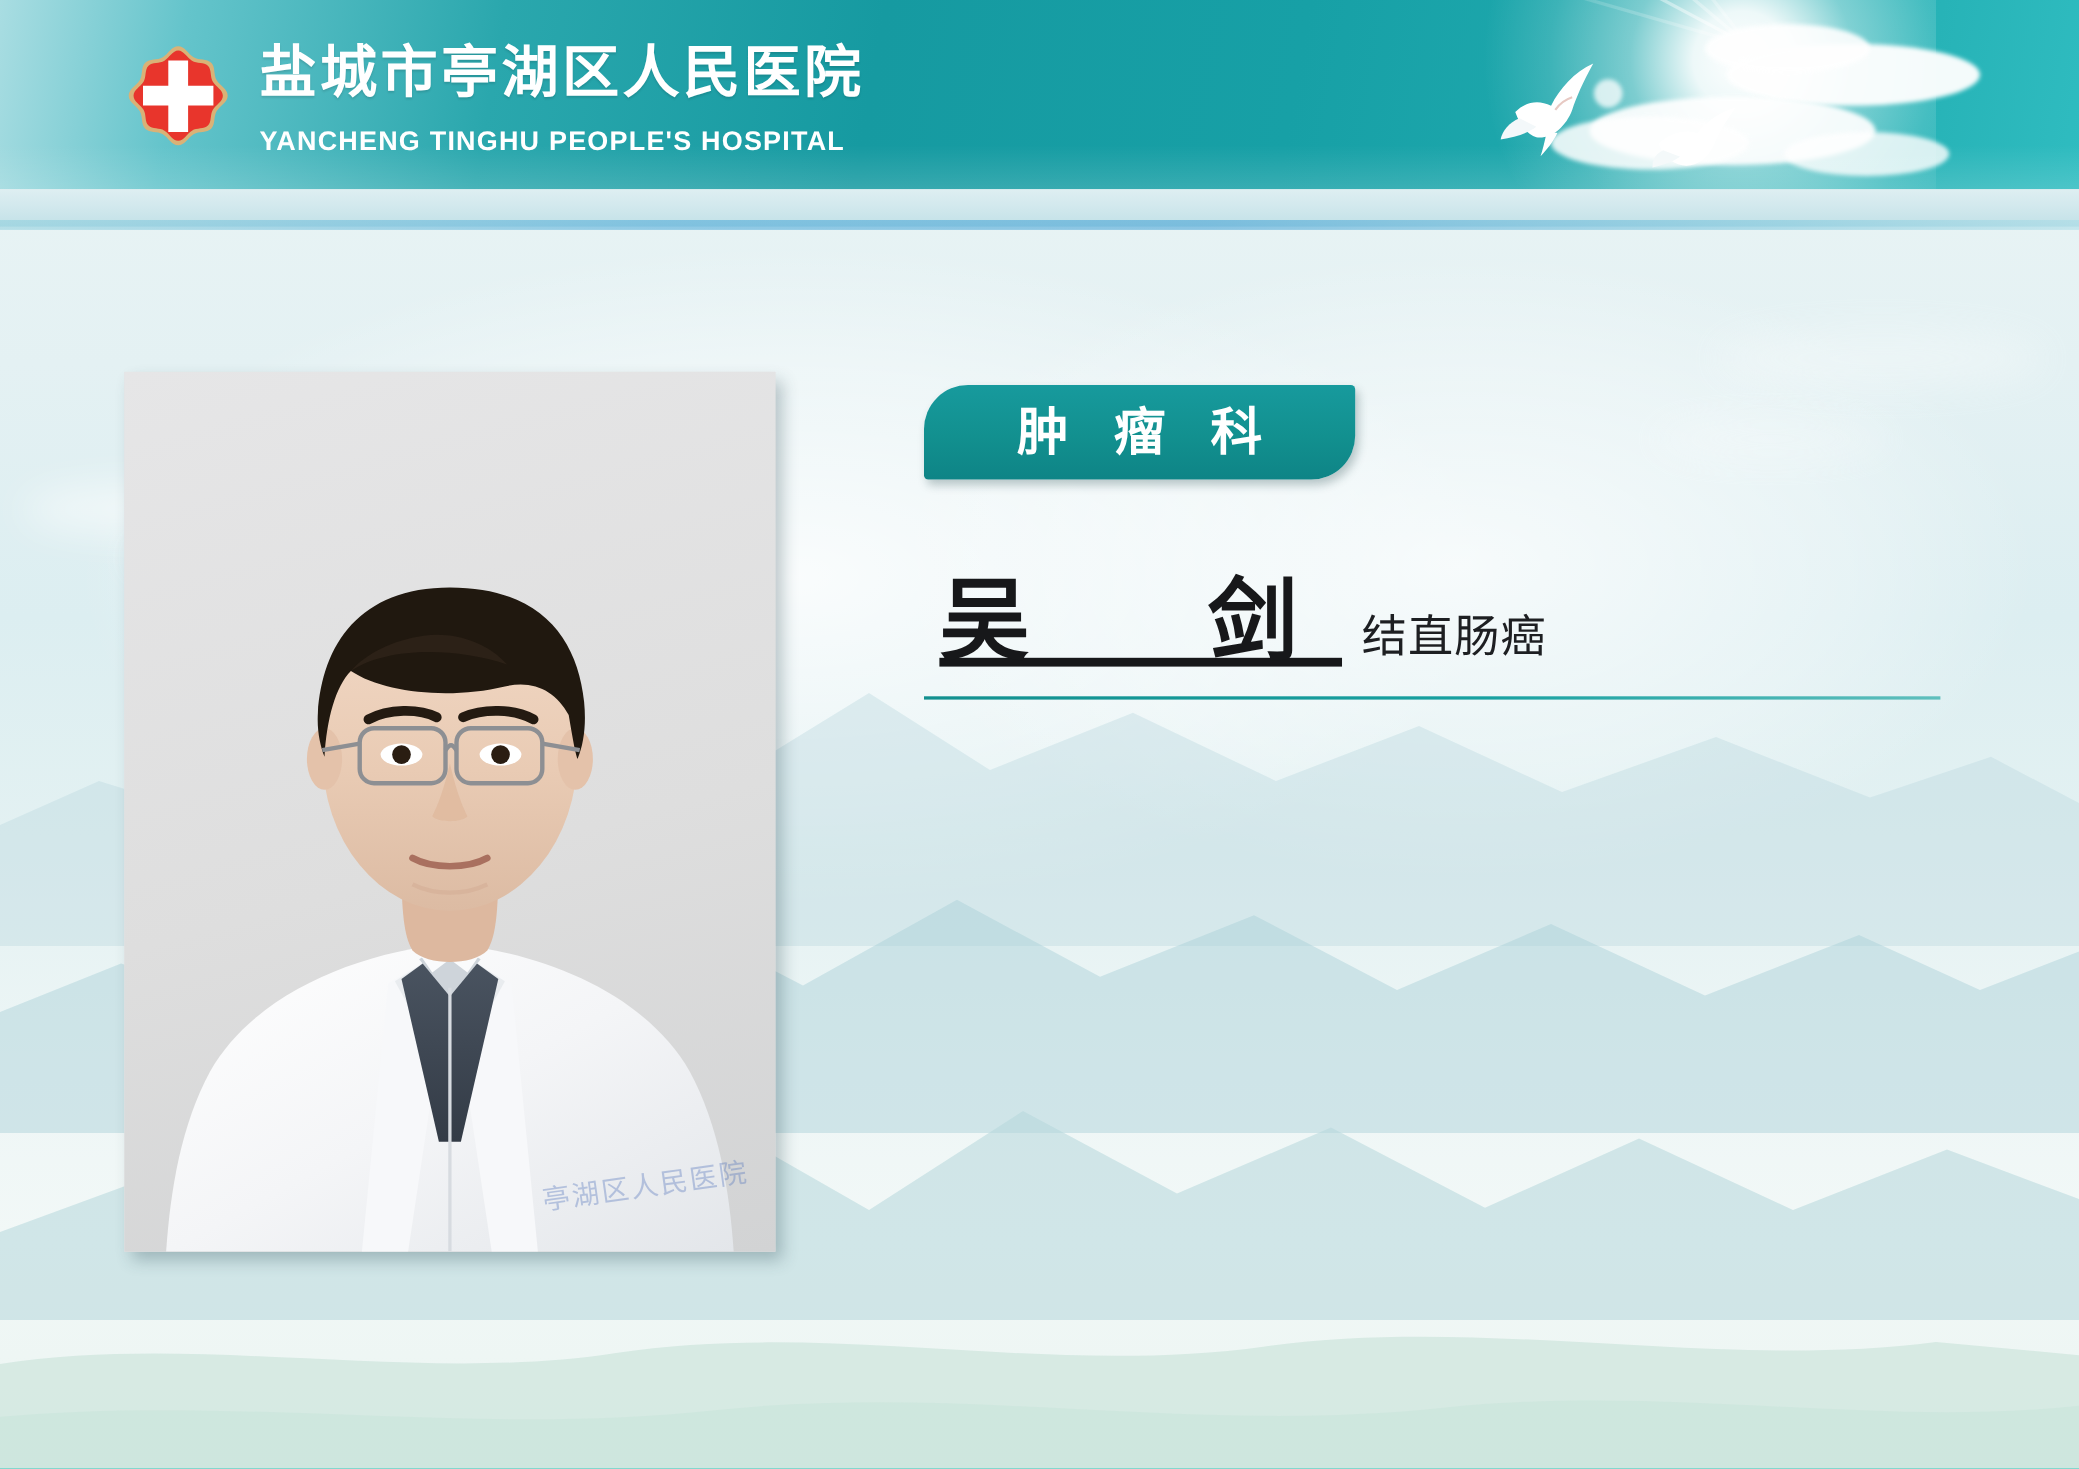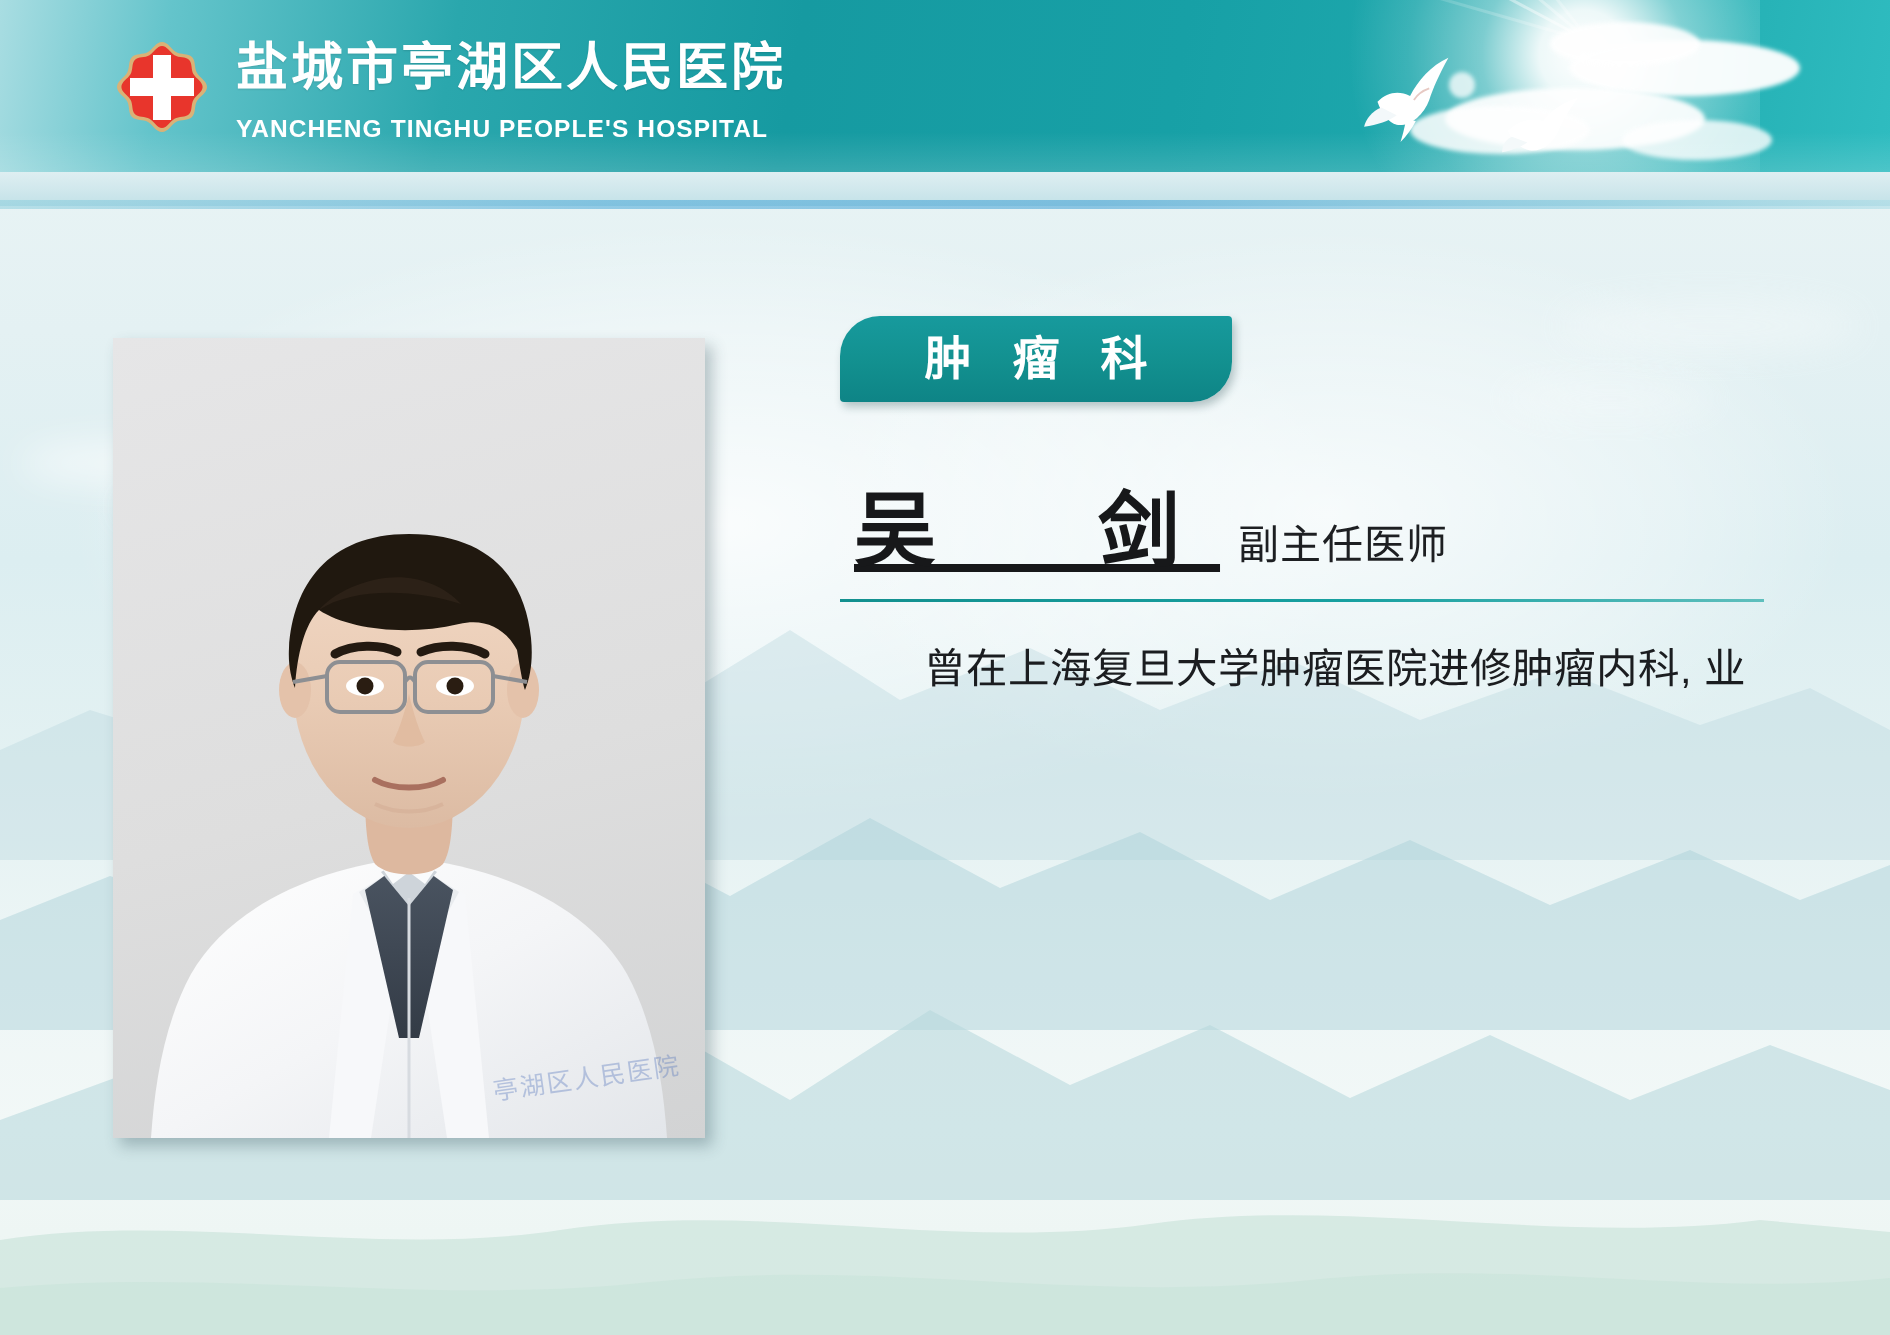--- a/index.html
+++ b/index.html
@@ -185,21 +185,21 @@
     right: 24px; bottom: 44px;
     color: rgba(90,120,190,0.38);
     font-size: 25px;
     letter-spacing: 2px;
     transform: rotate(-8deg);
     font-family: "DejaVu Serif", serif;
     white-space: nowrap;
   }
 
   
-  .content { position: absolute; left: 840px; top: 316px; width: 940px; }
+  .content { position: absolute; left: 840px; top: 350px; width: 940px; }
 
   .dept-badge {
     position: relative;
     display: inline-block;
     min-width: 392px;
     height: 86px;
     line-height: 86px;
     text-align: center;
     background: linear-gradient(180deg,#179a9d 0%, #12908f 55%, #0e8486 100%);
     border-radius: 40px 4px 40px 4px;
@@ -448,23 +448,22 @@
       <div class="watermark">亭湖区人民医院</div>
     </div>
   </div>
 
   <div class="content">
 
     <div class="dept-badge">肿 瘤 科</div>
 
     <div class="name-row">
       <span class="doctor-name">吴　剑</span>
-      <span class="doctor-title">副主任医师</span>
+      <span class="doctor-title">结直肠癌</span>
     </div>
 
     <div class="divider"></div>
 
     <div class="bio">
-      <div class="bio-line indent">曾在上海复旦大学肿瘤医院进修肿瘤内科, 业</div>
     </div>
   </div>
 
 </div>
 
 </body></html>

